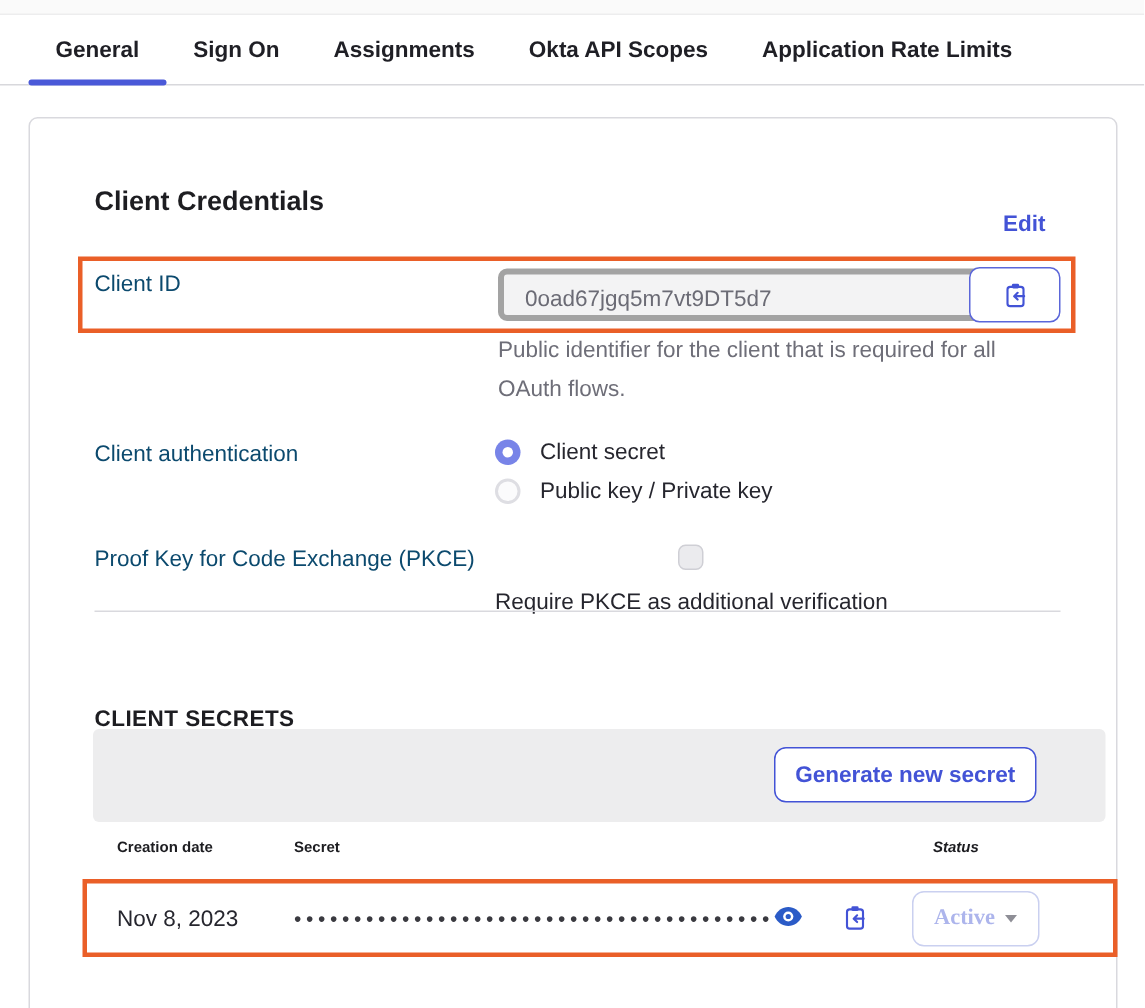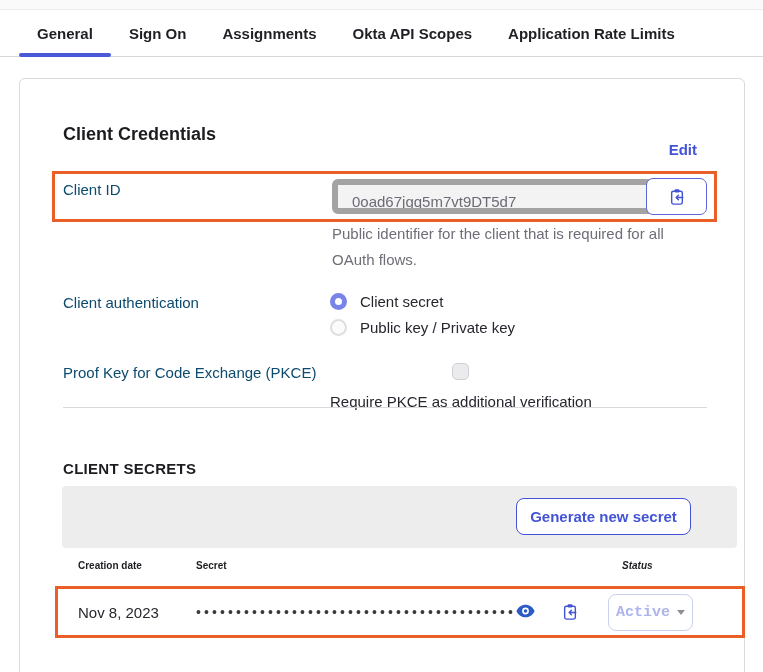--- a/index.html
+++ b/index.html
@@ -43,21 +43,21 @@
 
   .section-title{ font-size:18px; font-weight:bold; color:#1d1d21; }
   .edit-link{ font-size:15px; font-weight:bold; color:#4353d6; cursor:pointer; text-decoration:none; }
 
   .hl-box{ border:3px solid #ea5f28; pointer-events:none; z-index:5; }
 
   .field-label{ font-size:15px; color:#0c4a6e; }
 
   .client-id-input{
     width:371px; height:35px; background:#f3f3f4;
-    border:6px solid #a3a3a3; border-radius:6px;
+    border:4px solid #a3a3a3; border-radius:6px;
     font-size:15px; color:#6b6b75; line-height:33px; padding-left:14px;
     white-space:nowrap; overflow:hidden;
   }
   .copy-btn{
     width:61px; height:37px; background:#fff;
     border:1px solid #5b66d9; border-radius:7px;
     display:flex; align-items:center; justify-content:center; cursor:pointer;
   }
   .help-text{ width:340px; font-size:15px; line-height:26px; color:#6e6e78; }
 
@@ -69,21 +69,21 @@
   }
   .radio.unselected{ background:#fbfbfc; border:2px solid #dedee3; }
   .checkbox{
     width:17px; height:17px; border-radius:5px; background:#ebebee;
     border:1px solid #cfcfd5; flex:0 0 auto;
   }
   .option-label{ font-size:15px; color:#26262e; }
 
   .divider{ height:1px; background:#d9d9de; }
 
-  .cs-title{ font-size:15px; font-weight:bold; color:#1d1d21; letter-spacing:0.3px; }
+  .cs-title{ font-size:15px; font-weight:bold; color:#1d1d21; letter-spacing:0.3px;margin-top:11px; }
 
   .gray-panel{
     background:#ededee; border-radius:4px;
   }
   .generate-btn{
     position:absolute; left:516px; top:498px; width:175px; height:37px;
     background:#fff; border:1px solid #4353d6; border-radius:8px;
     font-size:15px; font-weight:bold; color:#4353d6; cursor:pointer;
     display:flex; align-items:center; justify-content:center;
     font-family:"Liberation Sans", sans-serif;
@@ -95,21 +95,21 @@
     font-size:14px; letter-spacing:3.1px; color:#3a3a40; white-space:nowrap;
   }
   .icon-btn{
     background:none; border:none; cursor:pointer; padding:0;
     display:flex; align-items:center; justify-content:center;
   }
   .status-btn{
     position:absolute; left:608px; top:594px; width:85px; height:37px;
     background:#fff; border:1px solid #cad0f0; border-radius:8px;
     display:flex; align-items:center; justify-content:center; gap:7px;
-    cursor:pointer; font-family:Liberation Mono, monospace;
+    cursor:pointer; font-family:Liberation Serif, serif;
   }
   .status-btn .label{ font-size:15px; font-weight:bold; color:#adb5ec; }
   .caret-down{
     width:0; height:0; border-left:4px solid transparent;
     border-right:4px solid transparent; border-top:5px solid #8e8e96;
   }
 </style>
 </head>
 <body>
 

